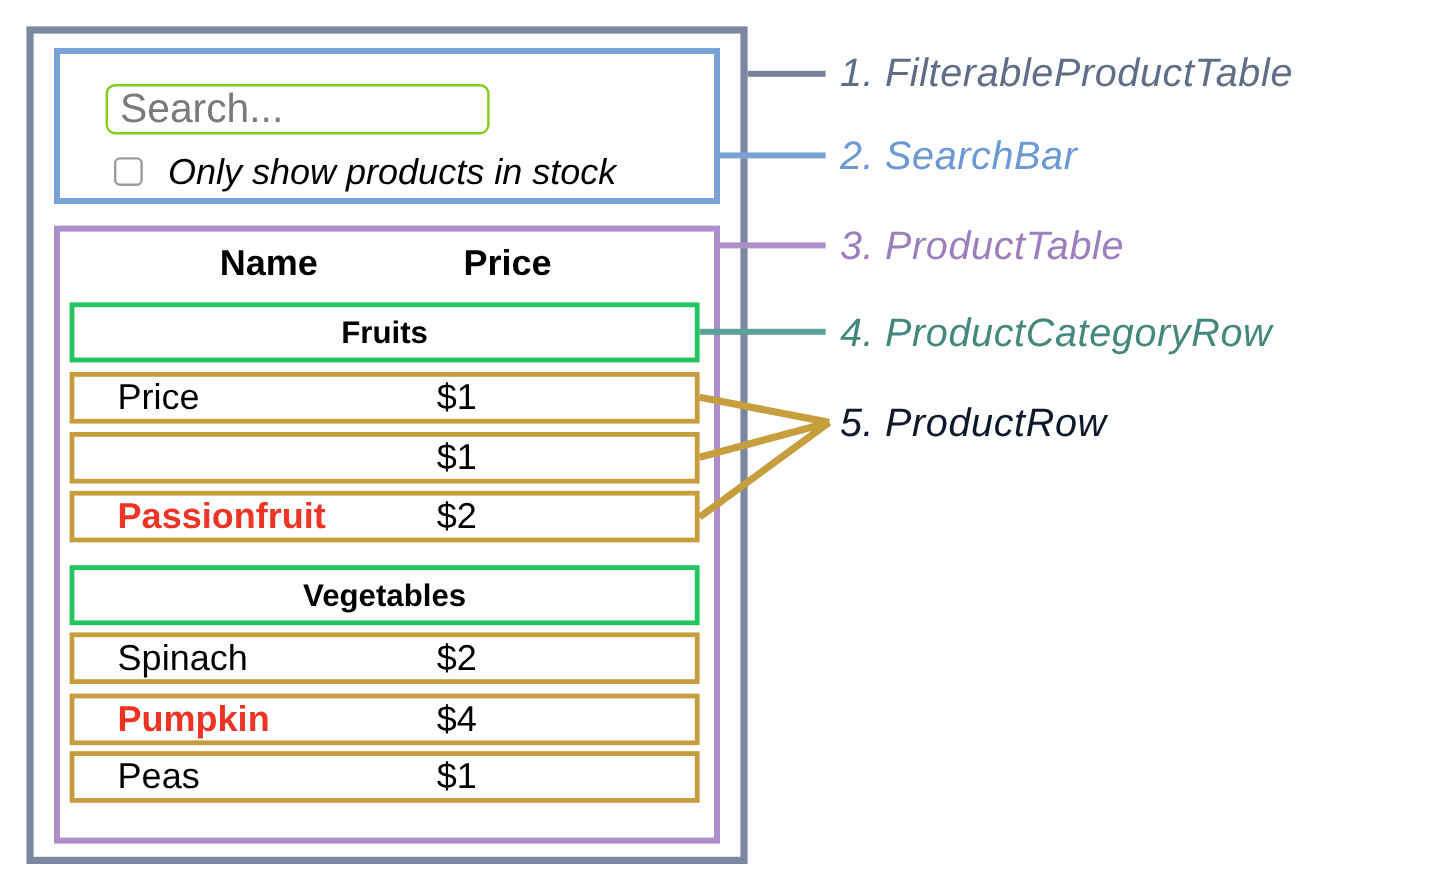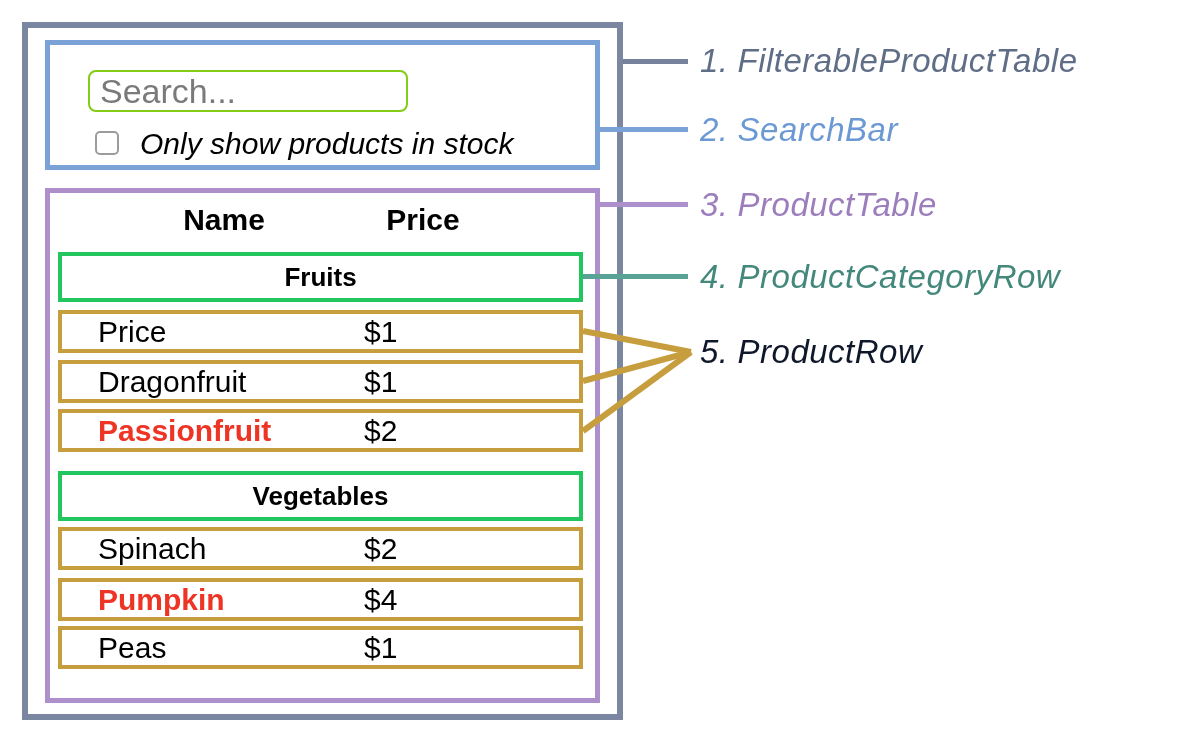--- a/index.html
+++ b/index.html
@@ -50,21 +50,20 @@
   <span class="hdr price">Price</span>
 
   <div class="catrow" style="top:252px">
     <span>Fruits</span>
   </div>
   <div class="prow" style="top:310px">
     <span class="rname">Price</span>
     <span class="rprice">$1</span>
   </div>
   <div class="prow" style="top:360px">
-    <span class="rname">Dragonfruit</span>
     <span class="rprice">$1</span>
   </div>
   <div class="prow" style="top:409px">
     <span class="rname oos">Passionfruit</span>
     <span class="rprice">$2</span>
   </div>
 
   <div class="catrow" style="top:471px">
     <span>Vegetables</span>
   </div>

